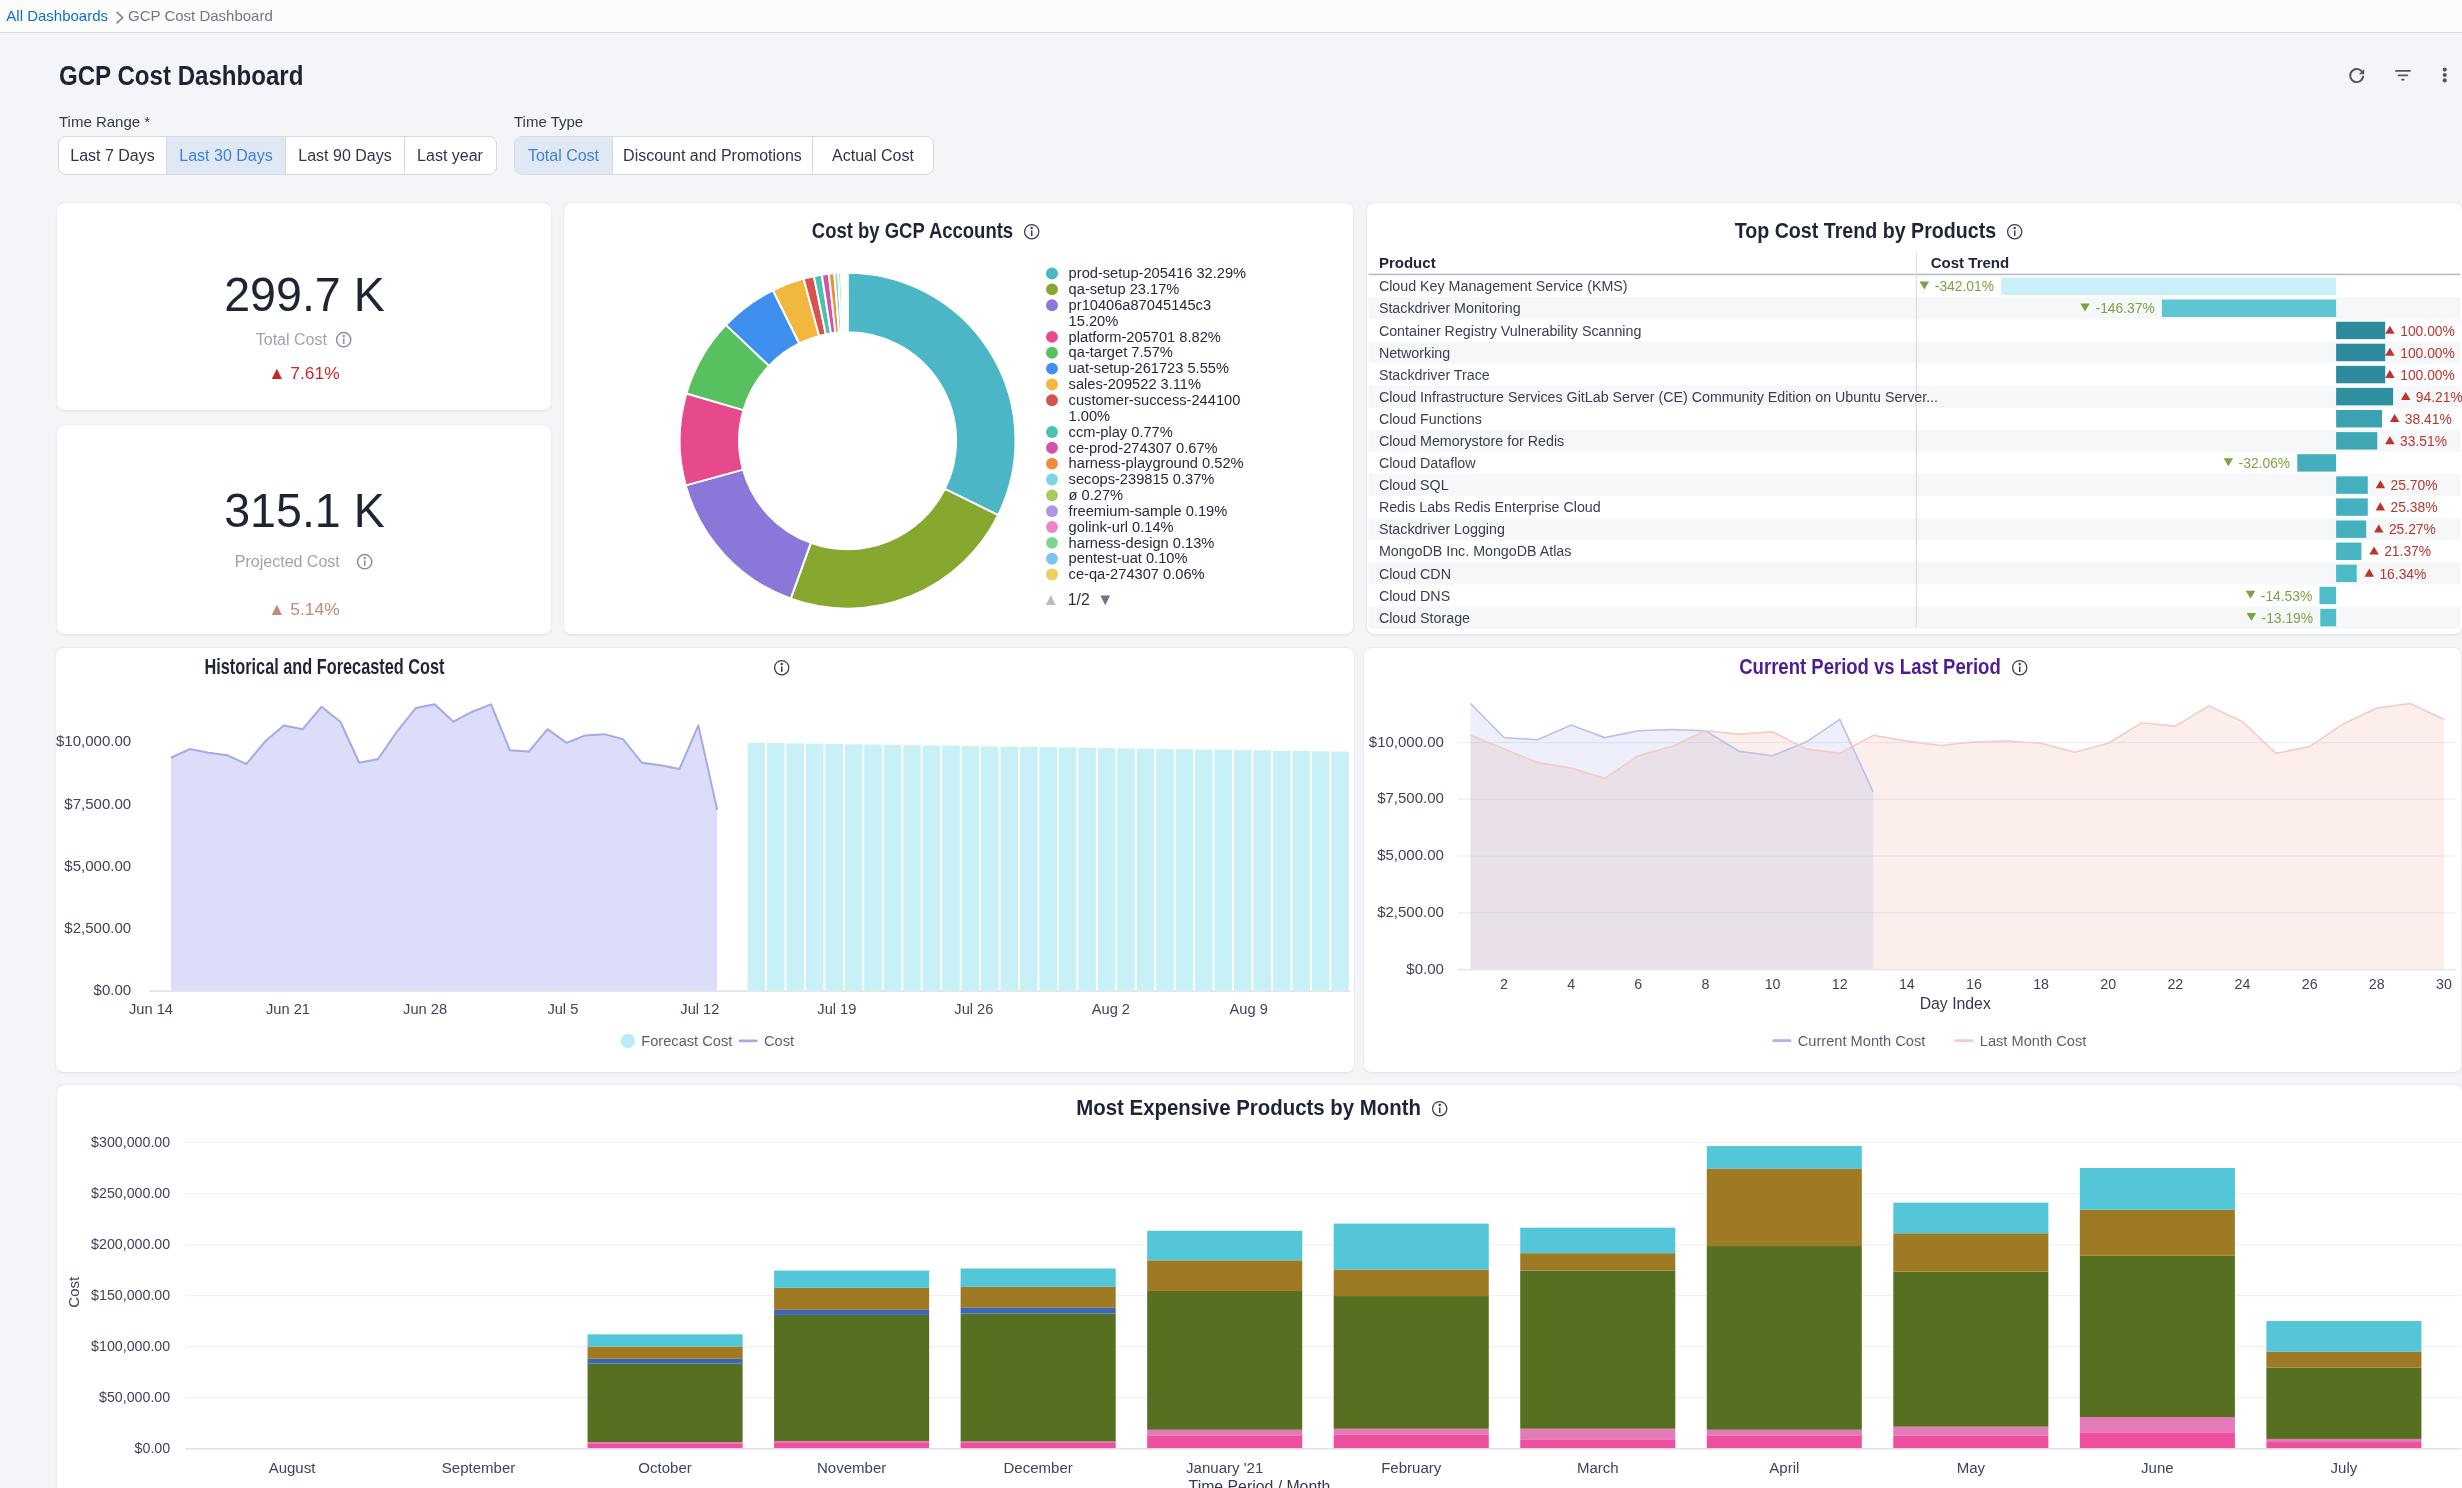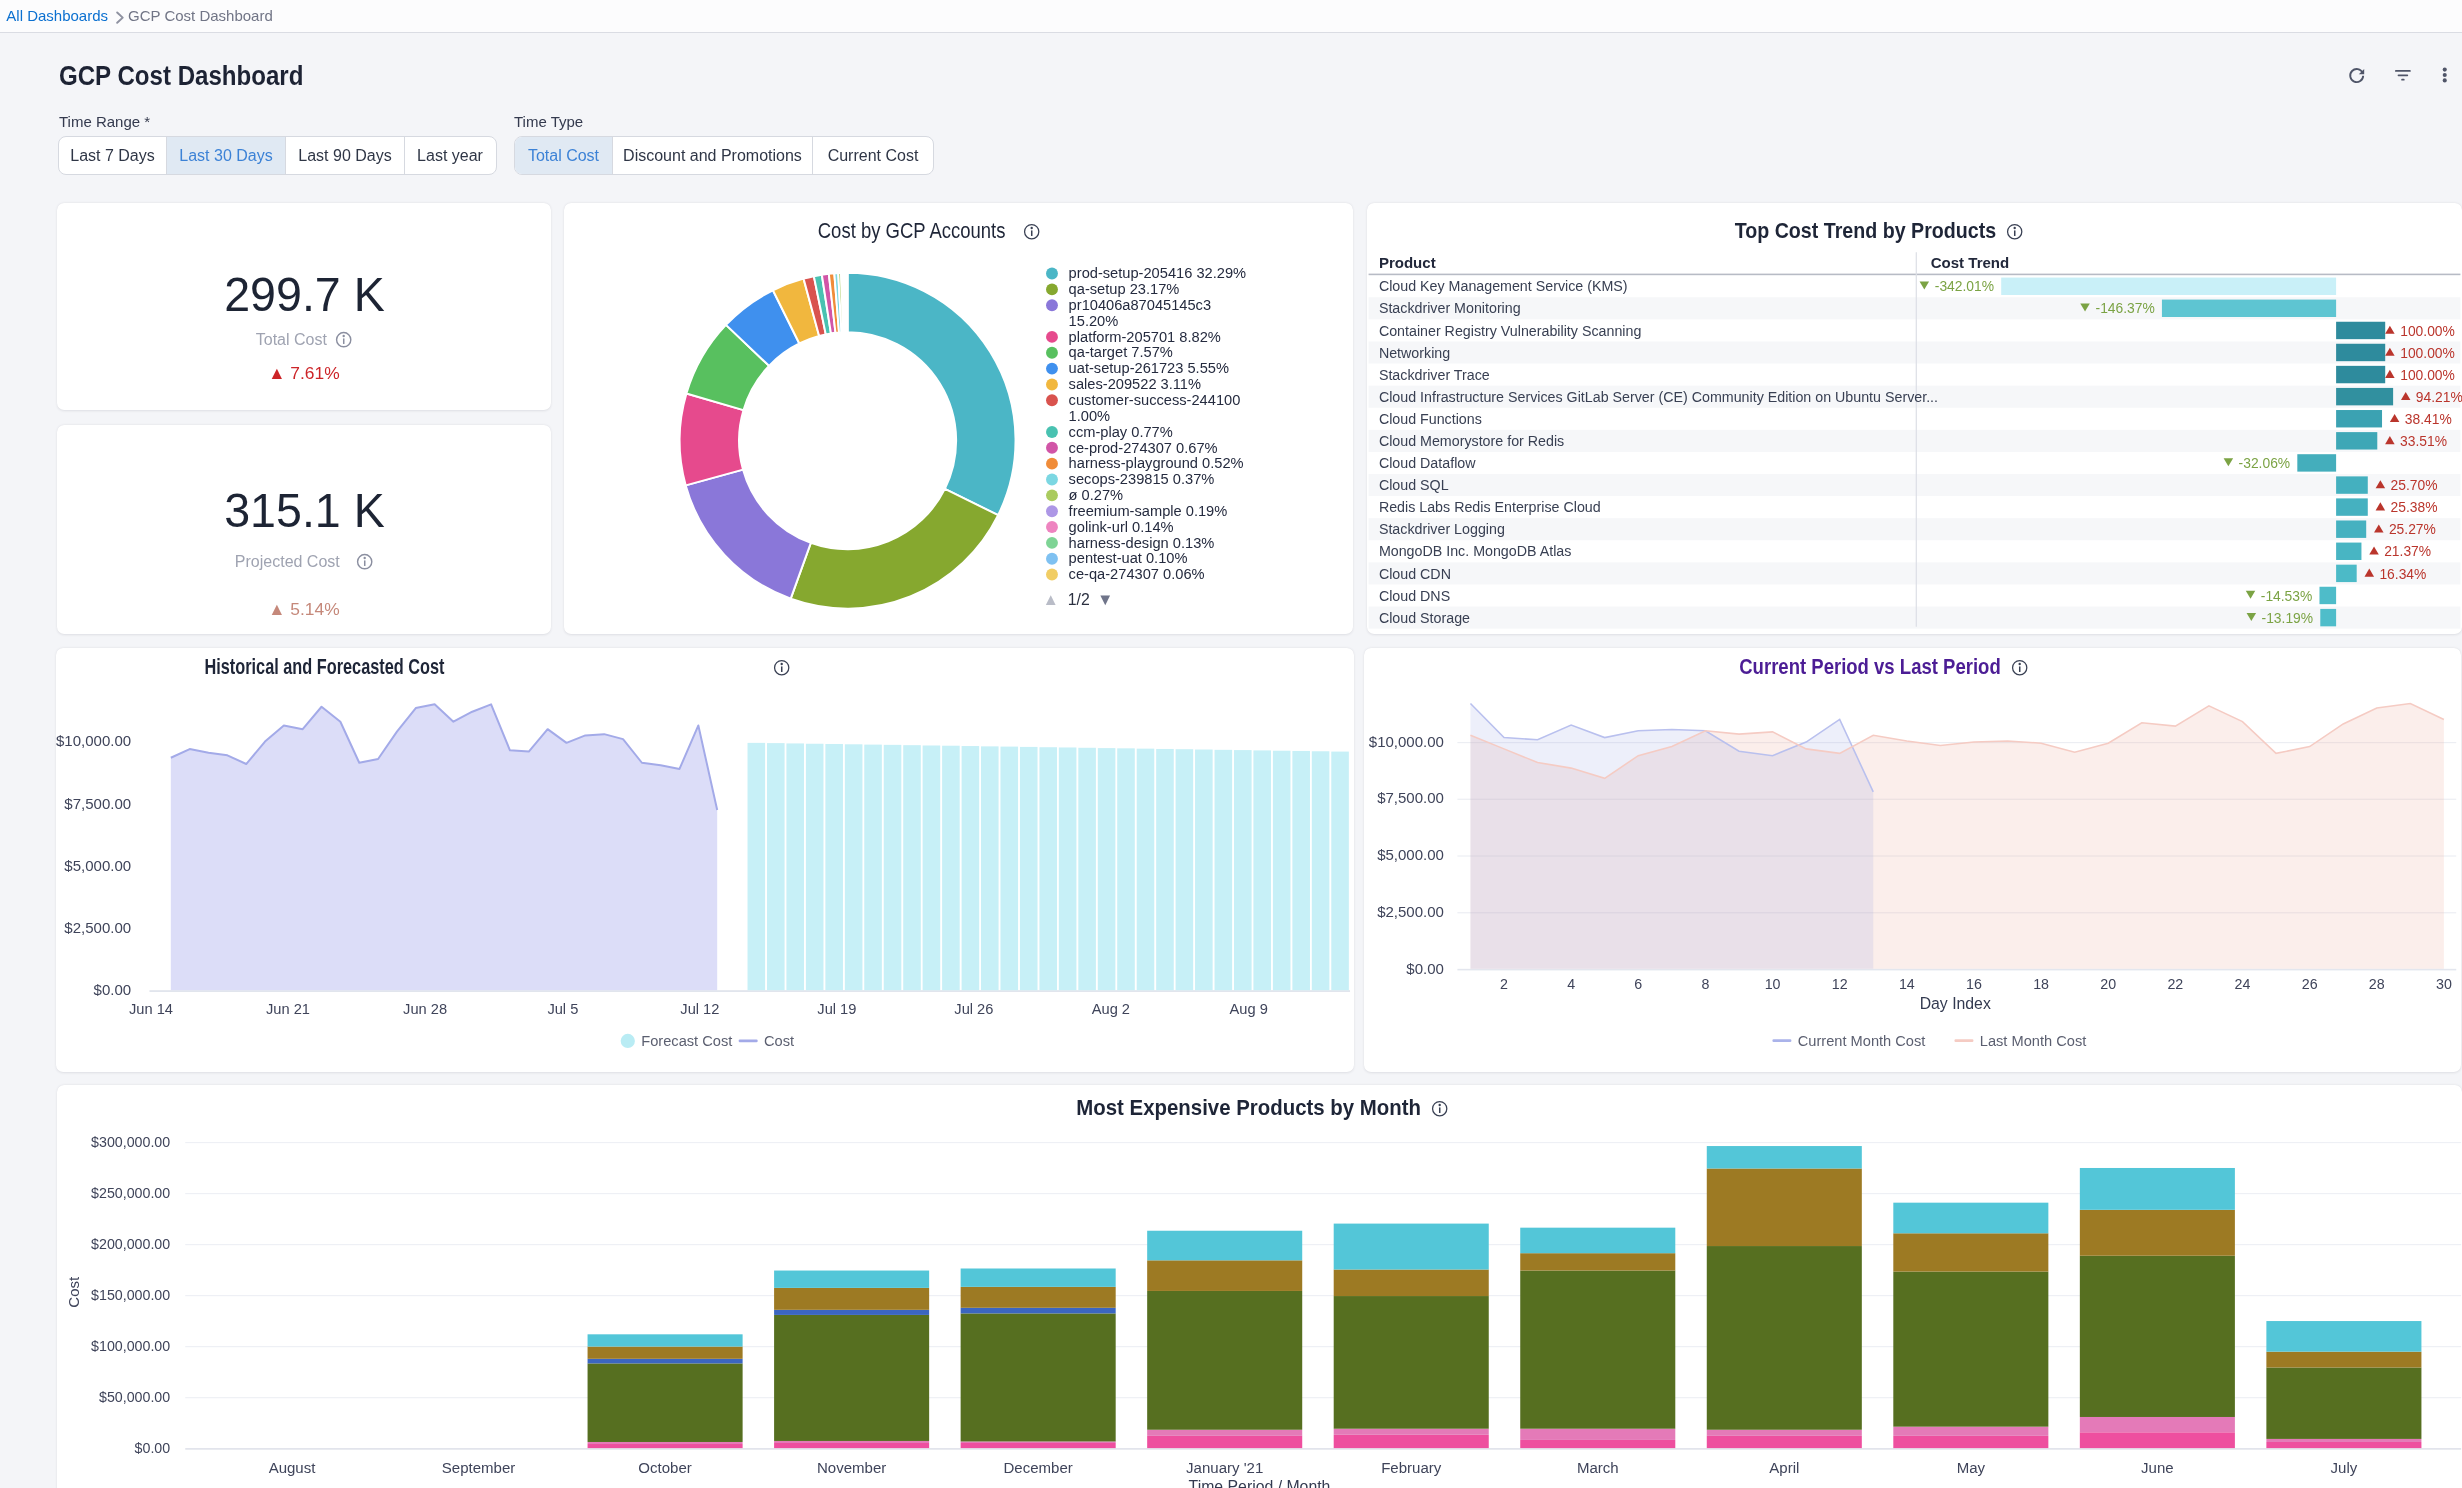--- a/index.html
+++ b/index.html
@@ -33,21 +33,21 @@
 <div class="abs" style="left:514px;top:113px;font-size:15px;color:#343a4e">Time Type</div>
 <div class="abs" style="left:58px;top:136px;width:439px;height:39px;background:#fff;border:1.6px solid #d6d9e0;border-radius:8px;overflow:hidden;display:flex">
     <div style="width:107px;height:100%;background:transparent;color:#2f3646;font-size:16px;display:flex;align-items:center;justify-content:center">Last 7 Days</div>
     <div style="width:119px;height:100%;border-left:1.6px solid #d6d9e0;background:#e0e9f3;color:#3c82d6;font-size:16px;display:flex;align-items:center;justify-content:center">Last 30 Days</div>
     <div style="width:119px;height:100%;border-left:1.6px solid #d6d9e0;background:transparent;color:#2f3646;font-size:16px;display:flex;align-items:center;justify-content:center">Last 90 Days</div>
     <div style="width:91px;height:100%;border-left:1.6px solid #d6d9e0;background:transparent;color:#2f3646;font-size:16px;display:flex;align-items:center;justify-content:center">Last year</div>
   </div>
 <div class="abs" style="left:514px;top:136px;width:420px;height:39px;background:#fff;border:1.6px solid #d6d9e0;border-radius:8px;overflow:hidden;display:flex">
     <div style="width:97px;height:100%;background:#e0e9f3;color:#3c82d6;font-size:16px;display:flex;align-items:center;justify-content:center">Total Cost</div>
     <div style="width:200px;height:100%;border-left:1.6px solid #d6d9e0;background:transparent;color:#2f3646;font-size:16px;display:flex;align-items:center;justify-content:center">Discount and Promotions</div>
-    <div style="width:121px;height:100%;border-left:1.6px solid #d6d9e0;background:transparent;color:#2f3646;font-size:16px;display:flex;align-items:center;justify-content:center">Current Cost</div>
+    <div style="width:121px;height:100%;border-left:1.6px solid #d6d9e0;background:transparent;color:#2f3646;font-size:16px;display:flex;align-items:center;justify-content:center">Actual Cost</div>
   </div>
 <div class="card" style="left:57px;top:203px;width:494px;height:207px">
     <div class="abs" style="left:0;top:63px;width:100%;text-align:center;font-size:49px;color:#1d2434"><span style="display:inline-block;transform:scaleX(.95);transform-origin:center">299.7 K</span></div>
     <div class="abs" style="left:0;top:128px;width:100%;display:flex;align-items:center;justify-content:center;gap:8px;font-size:16px;color:#9fa3b1">
       <span>Total Cost</span>
       <svg width="17.4" height="17.4" viewBox="0 0 22 22" style="position:static;flex:none">
         <circle cx="11" cy="11" r="9" fill="none" stroke="#8b8fa0" stroke-width="1.8"></circle>
         <rect x="10.1" y="9.4" width="1.9" height="7" fill="#8b8fa0"></rect>
         <circle cx="11" cy="6.4" r="1.5" fill="#8b8fa0"></circle>
       </svg>
@@ -60,21 +60,21 @@
       <span>Projected Cost</span>
       <svg width="17.4" height="17.4" viewBox="0 0 22 22" style="position:static;flex:none">
         <circle cx="11" cy="11" r="9" fill="none" stroke="#8b8fa0" stroke-width="1.8"></circle>
         <rect x="10.1" y="9.4" width="1.9" height="7" fill="#8b8fa0"></rect>
         <circle cx="11" cy="6.4" r="1.5" fill="#8b8fa0"></circle>
       </svg>
     </div>
     <div class="abs" style="left:0;top:174px;width:100%;text-align:center;font-size:17.4px;color:#c5887a">▲ 5.14%</div>
   </div>
 <div class="card" style="left:564px;top:203px;width:789px;height:431px">
-    <div class="abs" style="left:-127px;top:16px;width:950px;text-align:center;font-size:21.4px;font-weight:normal;color:#1e2537"><span style="display:inline-block;transform:scaleX(0.864);transform-origin:center">Cost by GCP Accounts</span></div>
+    <div class="abs" style="left:-127px;top:16px;width:950px;text-align:center;font-size:21.4px;font-weight:bold;color:#1e2537"><span style="display:inline-block;transform:scaleX(0.864);transform-origin:center">Cost by GCP Accounts</span></div>
     <svg class="abs" style="left:459px;top:20px" width="17.4" height="17.4" viewBox="0 0 22 22">
       <circle cx="11" cy="11" r="9" fill="none" stroke="#394053" stroke-width="1.6"></circle>
       <rect x="10.1" y="9.4" width="1.9" height="7" fill="#394053"></rect>
       <circle cx="11" cy="6.4" r="1.5" fill="#394053"></circle>
     </svg>
     <svg width="789" height="431" viewBox="0 0 996 544">
       <path d="M358.00,88.00 A212,212 0 0 1 548.01,394.02 L480.79,360.76 A137,137 0 0 0 358.00,163.00 Z" fill="#4bb6c6" stroke="#ffffff" stroke-width="2.5" stroke-linejoin="round"></path>
       <path d="M548.01,394.02 A212,212 0 0 1 286.20,499.47 L311.60,428.90 A137,137 0 0 0 480.79,360.76 Z" fill="#86a82f" stroke="#ffffff" stroke-width="2.5" stroke-linejoin="round"></path>
       <path d="M286.20,499.47 A212,212 0 0 1 153.66,356.46 L225.95,336.49 A137,137 0 0 0 311.60,428.90 Z" fill="#8a77d9" stroke="#ffffff" stroke-width="2.5" stroke-linejoin="round"></path>
       <path d="M153.66,356.46 A212,212 0 0 1 154.55,240.40 L226.53,261.48 A137,137 0 0 0 225.95,336.49 Z" fill="#e64a8d" stroke="#ffffff" stroke-width="2.5" stroke-linejoin="round"></path>

